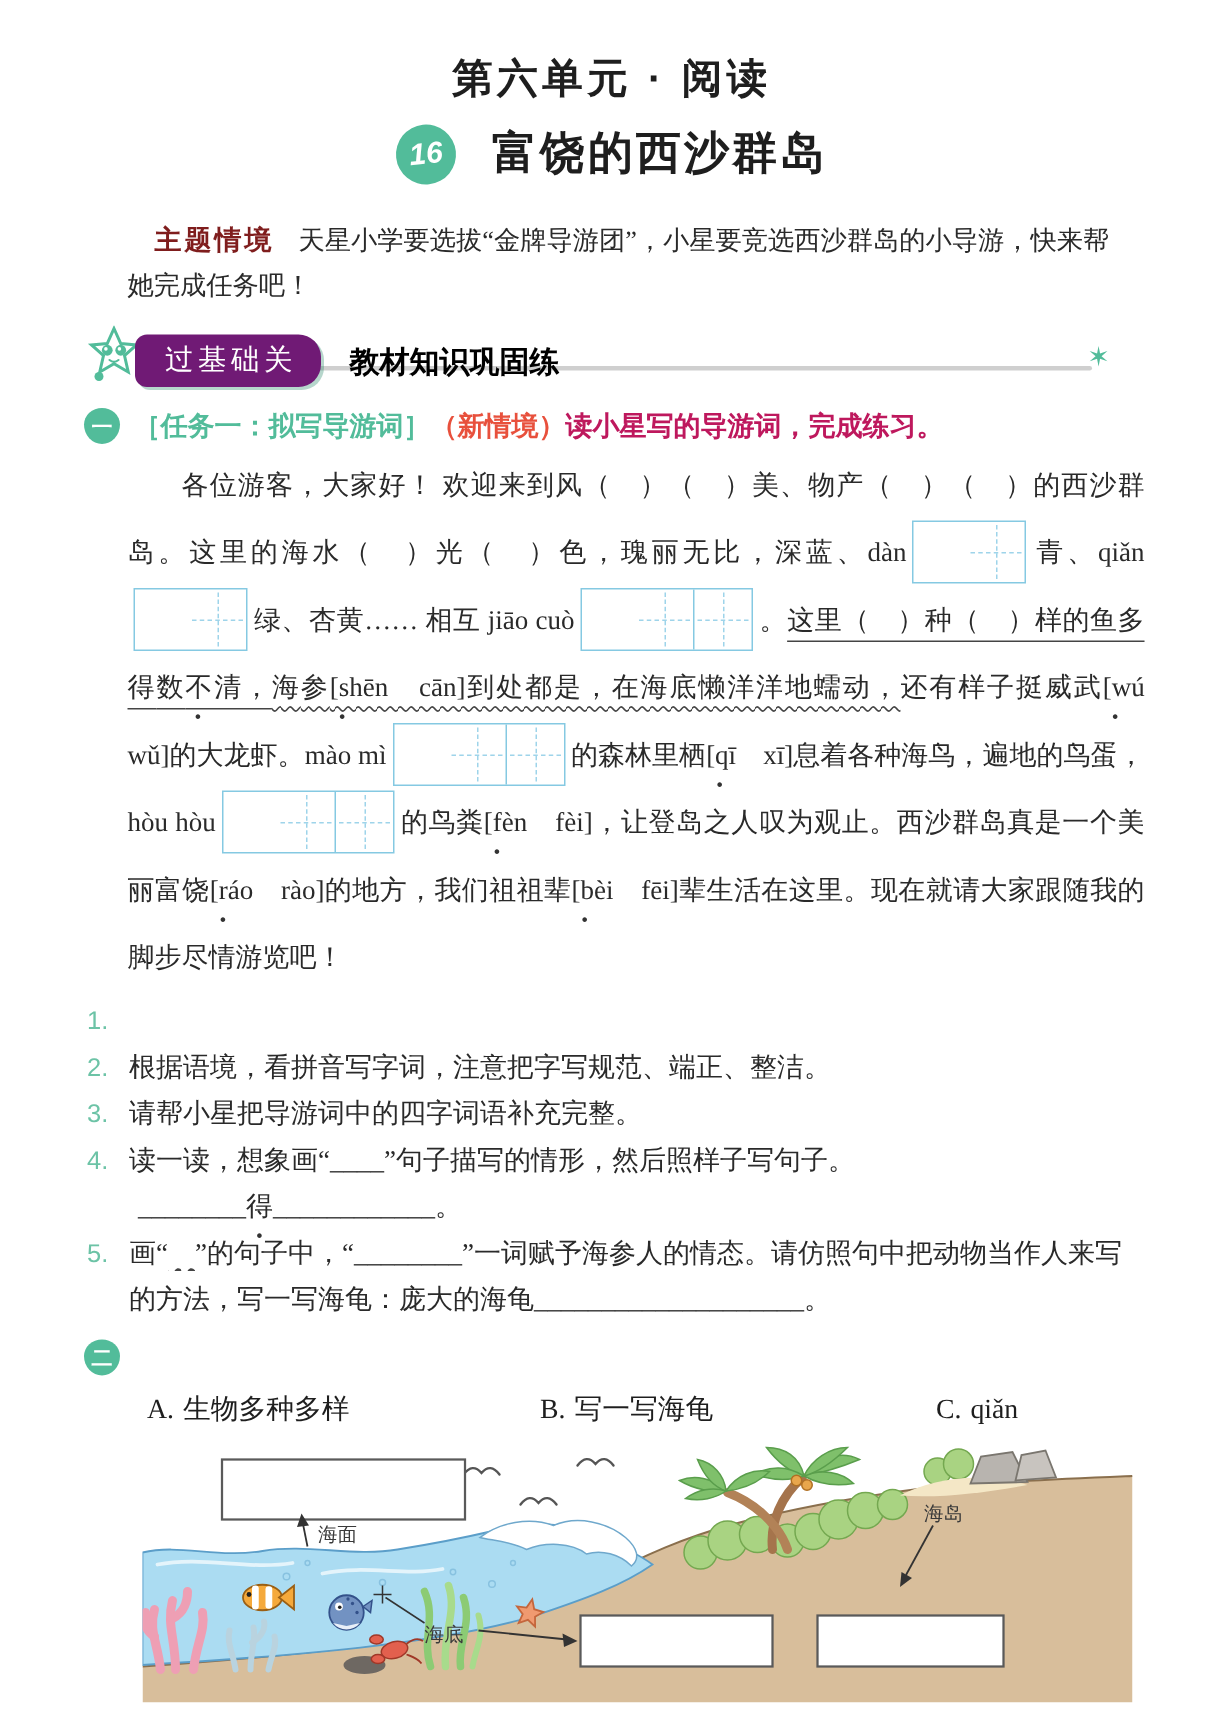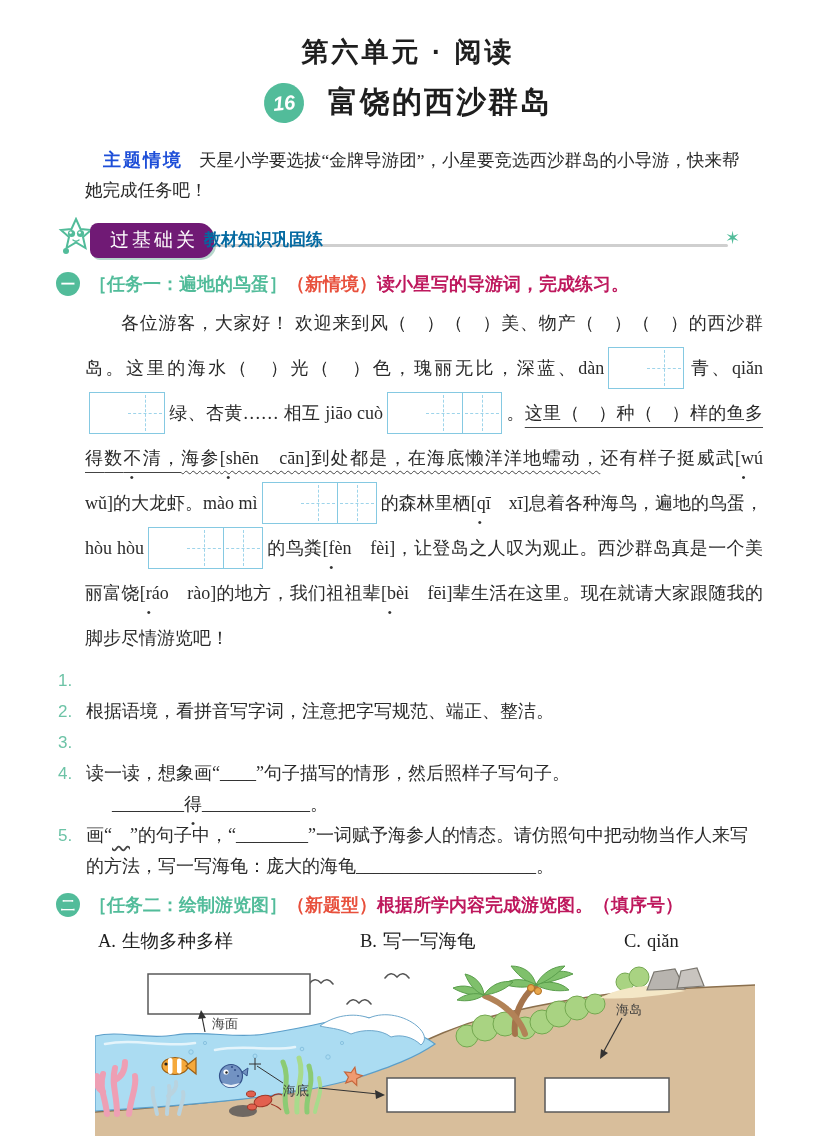--- a/index.html
+++ b/index.html
@@ -11,32 +11,32 @@
               letter-spacing:3px;color:#1e1e1e;line-height:36px;}
   .lesson-row{margin-top:12px;display:flex;justify-content:center;align-items:center;gap:24px;}
   .lesson-badge{width:40px;height:40px;border-radius:50%;background:#52BC9A;color:#fff;
                 display:flex;align-items:center;justify-content:center;font-size:20px;
                 font-weight:bold;font-style:italic;transform:rotate(-6deg);}
   .lesson-title{font-size:30px;font-weight:bold;letter-spacing:2px;color:#1e1e1e;}
 
   
   .theme{margin:22px 68px 0 85px;font-size:17.5px;line-height:30px;
          font-family:"Liberation Serif",serif;color:#2a2a2a;}
-  .theme-label{font-family:"Liberation Sans",sans-serif;color:#1d4ed8;font-weight:bold;
+  .theme-label{font-family:"Liberation Sans",sans-serif;color:#7f1d1d;font-weight:bold;
                font-size:18px;margin:0 16px 0 18px;letter-spacing:2px;}
 
   
   .section-header{position:relative;margin-top:16px;height:40px;}
   .hr-line{position:absolute;left:92px;right:88px;top:23px;height:3px;background:#CFCFCF;border-radius:2px;}
   .hr-star{position:absolute;right:76px;top:8px;color:#52BC9A;font-size:18px;line-height:18px;}
   .mascot{position:absolute;left:58px;top:-4px;}
   .section-badge{position:absolute;left:90px;top:2px;background:#701a75;color:#fff;
                  font-weight:normal;font-size:19px;letter-spacing:3px;padding:4px 16px 5px 20px;
                  border-radius:8px 15px 15px 8px;box-shadow:2px 2px 0 rgba(47,138,108,.35);}
-  .section-sub{position:absolute;left:204px;top:7px;font-size:17px;font-weight:bold;color:#0369a1;}
+  .section-sub{position:absolute;left:233px;top:7px;font-size:20px;font-weight:bold;color:#000000;}
 
   
   .task-row{margin:10px 56px 0 56px;display:flex;align-items:flex-start;gap:9px;
             font-size:18px;font-weight:bold;line-height:26px;}
   .task-icon{flex:0 0 auto;width:24px;height:24px;margin-top:1px;border-radius:50% 50% 50% 50%/46% 46% 54% 54%;
              background:#52BC9A;color:#fff;display:flex;align-items:center;justify-content:center;
              font-size:14px;font-weight:bold;}
   .task-bracket{color:#52BC9A;}
   .task-tag{color:#E8503C;font-family:"Liberation Serif",serif;}
   .task-text{color:#be185d;}
@@ -54,21 +54,21 @@
   .u-wavy{text-decoration:underline wavy;text-decoration-color:#444;text-underline-offset:6px;text-decoration-thickness:1px;}
   .dot-under{position:relative;}
   .dot-under::after{content:"•";position:absolute;left:50%;transform:translateX(-50%);
                     bottom:-15px;font-size:13px;line-height:10px;color:#333;}
 
   
   .questions{margin:4px 52px 0 58px;font-family:"Liberation Serif",serif;font-size:18px;
              line-height:31px;color:#2a2a2a;}
   .q-row{display:flex;}
   .q-num{flex:0 0 28px;color:#6CC3A6;font-family:"Liberation Sans",sans-serif;font-size:17px;}
-  .q-answer{margin-left:54px;line-height:31px;}
+  .q-answer{margin-left:34px;line-height:31px;}
   .blank{letter-spacing:0;}
   .wavy-blank{text-decoration:underline wavy;text-decoration-color:#444;text-underline-offset:4px;}
 
   
   .options-row{margin:8px 56px 0 98px;display:flex;font-family:"Liberation Serif",serif;
                font-size:18.5px;line-height:30px;color:#1e1e1e;}
   .option{display:flex;gap:6px;}
   .opt-a{width:262px;} .opt-b{width:264px;} .opt-c{flex:1;}
   .opt-key{font-family:"Liberation Serif",serif;}
 
@@ -101,50 +101,50 @@
       <circle cx="8" cy="34" r="3" fill="#52BC9A"></circle>
     </svg>
     <div class="hr-line"></div>
     <span class="hr-star">✶</span>
     <div class="section-badge">过基础关</div>
     <div class="section-sub">教材知识巩固练</div>
   </div>
 
   <div class="task-row">
     <span class="task-icon">一</span>
-    <span><span class="task-bracket">［任务一：遍地的鸟蛋］</span><span class="task-tag">（新情境）</span><span class="task-text">读小星写的导游词，完成练习。</span></span>
+    <span><span class="task-bracket">［任务一：拟写导游词］</span><span class="task-tag">（新情境）</span><span class="task-text">读小星写的导游词，完成练习。</span></span>
   </div>
 
   <p class="passage"><span>各位游客，大家好！ 欢迎来到风（　）（　）美、物产（　）（　）的西沙群岛。这里的海水（　）光（　）色，瑰丽无比，深蓝、dàn</span><span class="tzg"><span class="cell"></span></span><span>青、qiǎn</span><span class="tzg"><span class="cell"></span></span><span>绿、杏黄…… 相互 jiāo cuò</span><span class="tzg"><span class="cell"></span><span class="cell"></span></span><span>。</span><span class="u-straight"><span>这里（　）种（　）样的鱼多得</span><span class="dot-under">数</span><span>不清，</span></span><span class="u-wavy"><span>海</span><span class="dot-under">参</span><span>[shēn　cān]到处都是，在海底懒洋洋地蠕动，</span></span><span>还有样子挺威</span><span class="dot-under">武</span><span>[wú　wǔ]的大龙虾。mào mì</span><span class="tzg"><span class="cell"></span><span class="cell"></span></span><span>的森林里</span><span class="dot-under">栖</span><span>[qī　xī]息着各种海鸟，遍地的鸟蛋，hòu hòu</span><span class="tzg"><span class="cell"></span><span class="cell"></span></span><span>的鸟</span><span class="dot-under">粪</span><span>[fèn　fèi]，让登岛之人叹为观止。西沙群岛真是一个美丽富</span><span class="dot-under">饶</span><span>[ráo　rào]的地方，我们祖祖</span><span class="dot-under">辈</span><span>[bèi　fēi]辈生活在这里。现在就请大家跟随我的脚步尽情游览吧！</span></p>
 
   <div class="questions">
     <div class="q-row">
       <span class="q-num">1.</span>
     </div>
     <div class="q-row">
       <span class="q-num">2.</span>
       <span class="q-text">根据语境，看拼音写字词，注意把字写规范、端正、整洁。</span>
     </div>
     <div class="q-row">
       <span class="q-num">3.</span>
+      <span class="q-text">请帮小星把导游词中的四字词语补充完整。</span>
     </div>
     <div class="q-row">
       <span class="q-num">4.</span>
       <span class="q-text">读一读，想象画“____”句子描写的情形，然后照样子写句子。</span>
     </div>
     <div class="q-answer"><span class="blank">________</span><span class="dot-under">得</span><span class="blank">____________</span><span>。</span></div>
     <div class="q-row">
       <span class="q-num">5.</span>
       <span class="q-text"><span>画“</span><span class="wavy-blank">　</span><span>”的句子中，“________”一词赋予海参人的情态。请仿照句中把动物当作人来写的方法，写一写海龟：庞大的海龟____________________</span><span>。</span></span>
     </div>
   </div>
 
   <div class="task-row">
     <span class="task-icon">二</span>
-    <span><span class="task-bracket">［任务二：绘制游览图］</span><span class="task-tag">（新题型）</span><span class="task-text">根据所学内容完成游览图。（填序号）</span></span>
   </div>
 
   <div class="options-row">
     <span class="option opt-a">
         <span class="opt-key">A.</span>
         <span>生物多种多样</span>
       </span>
     <span class="option opt-b">
         <span class="opt-key">B.</span>
         <span>写一写海龟</span>

